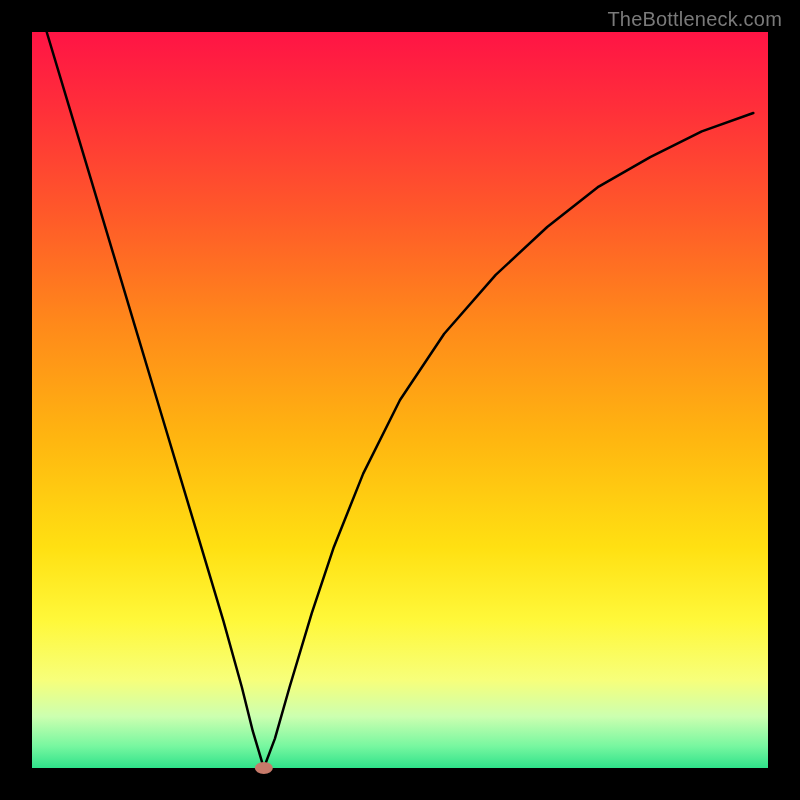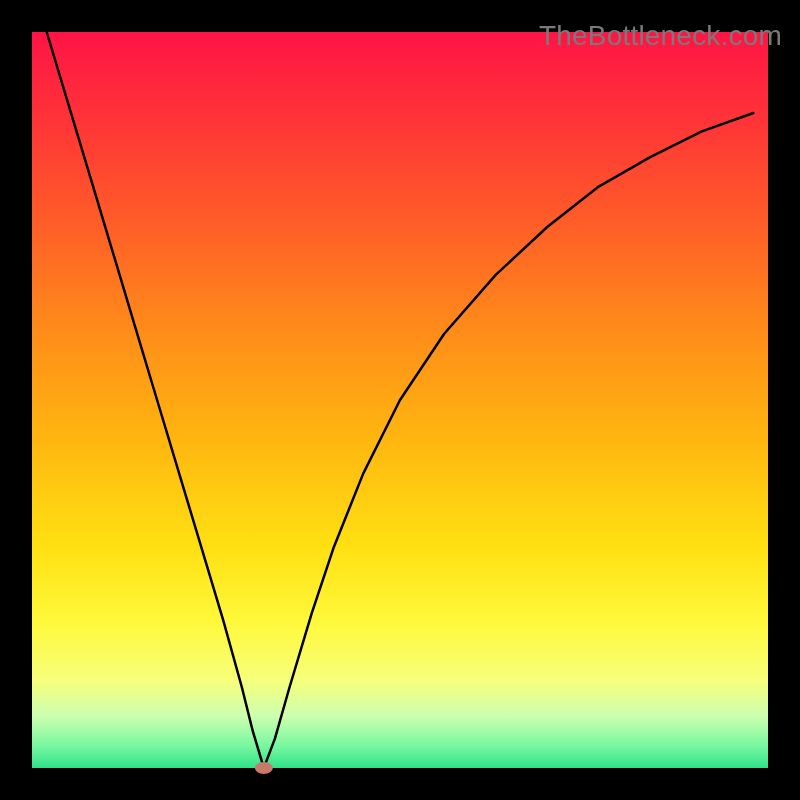--- a/index.html
+++ b/index.html
@@ -13,24 +13,24 @@
   }
   .chart-container {
     position: absolute;
     top: 0;
     left: 0;
     width: 800px;
     height: 800px;
   }
   .watermark {
     position: absolute;
-    top: 20px;
+    top: 8px;
     right: 18px;
     font-family: Arial, Helvetica, sans-serif;
-    font-size: 28px;
+    font-size: 20px;
     color: #7a7a7a;
     font-weight: 500;
     letter-spacing: 0.2px;
   }
 </style>
 </head>
 <body>
 
 <div class="chart-container">
   <svg id="chart-svg" width="800" height="800" viewBox="0 0 800 800">

